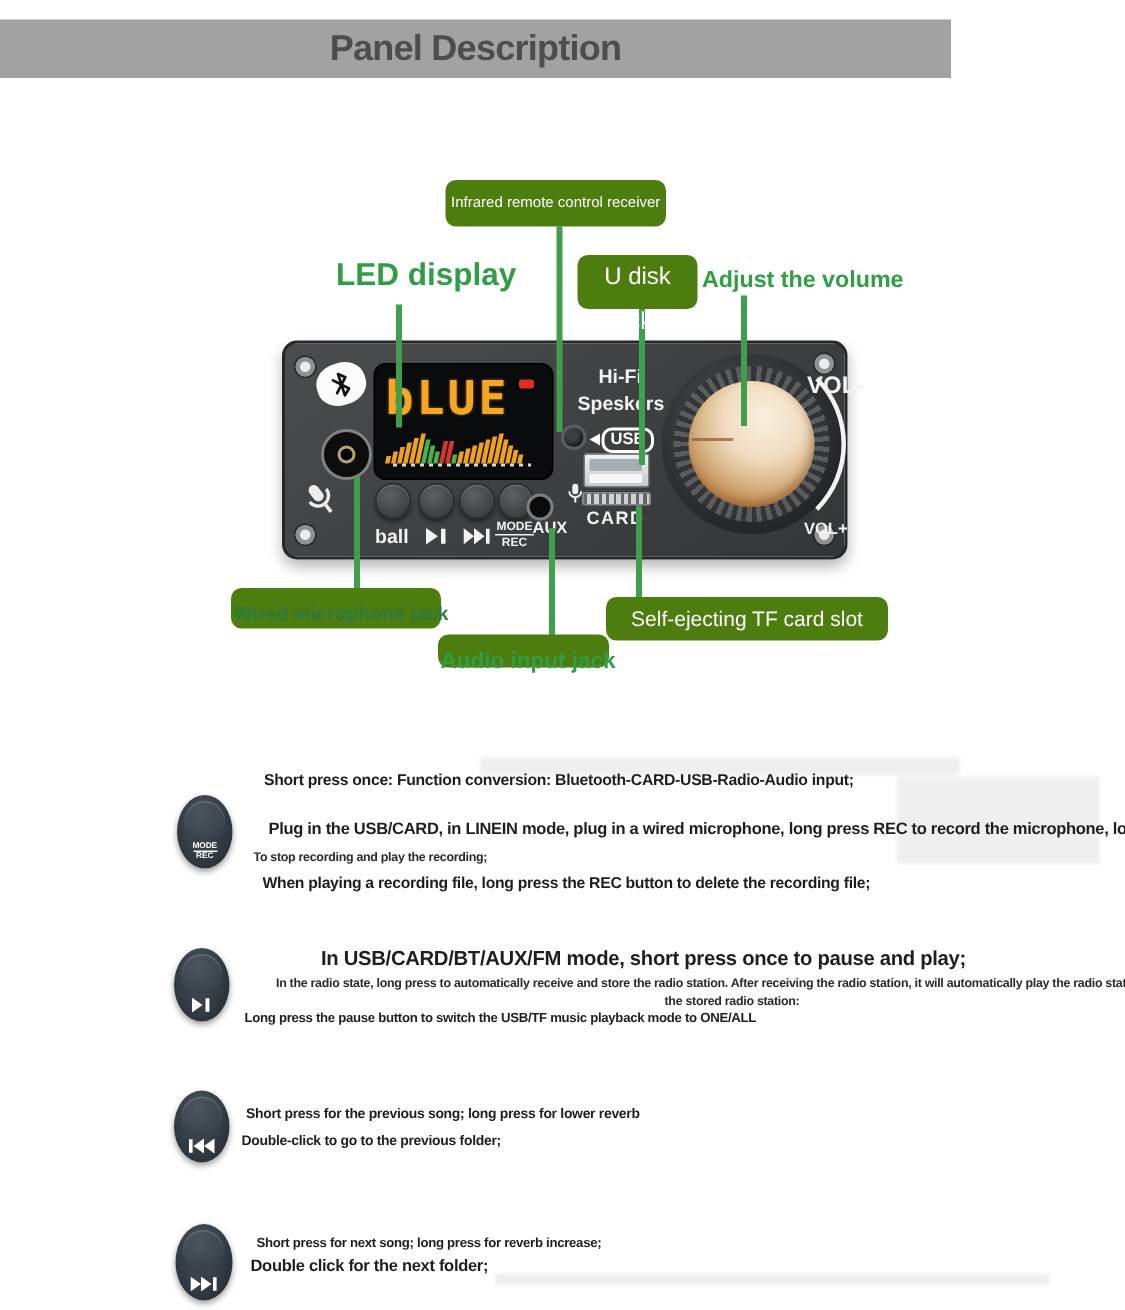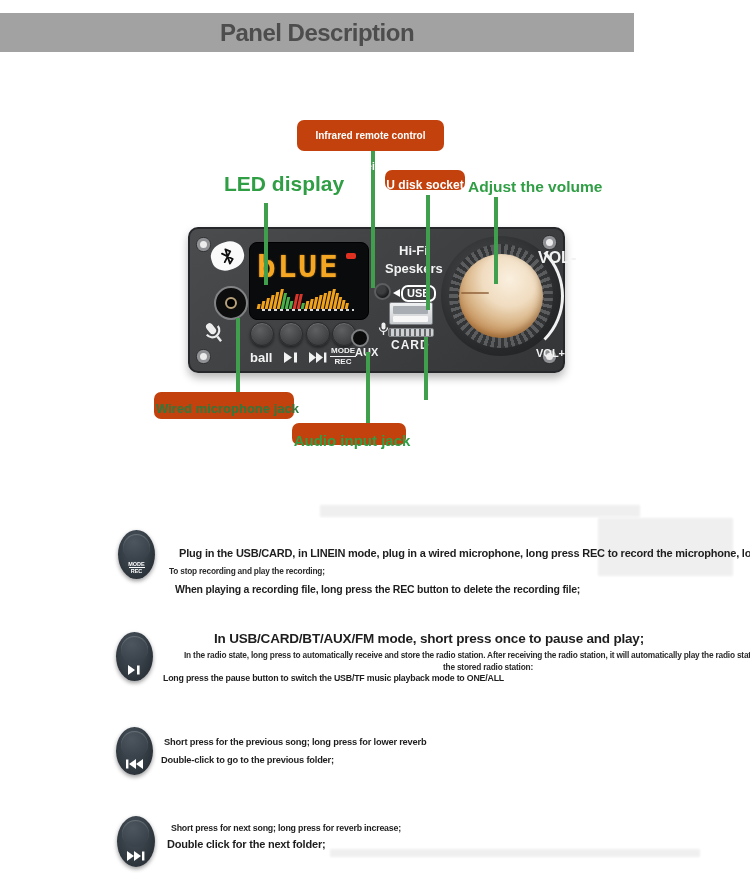--- a/index.html
+++ b/index.html
@@ -7,21 +7,21 @@
         font-family:"Liberation Sans",sans-serif;}
   .abs{position:absolute;}
 
   
   .banner{left:0;top:13px;width:634px;height:39px;background:#a2a2a2;}
   .banner-title{width:100%;text-align:center;line-height:39px;font-size:24px;font-weight:700;
                 color:#4d4d4d;letter-spacing:-0.5px;}
 
   
   .gline{width:4px;background:#3f9f4d;}
-  .gbox{background:#c2410c;border-radius:7px;color:#fff;font-weight:700;text-align:center;}
+  .gbox{background:#4d7c0f;border-radius:7px;color:#fff;font-weight:400;text-align:center;}
   .gtext{color:#2f9e44;font-weight:700;white-space:nowrap;}
 
   
   .board{left:188px;top:227px;width:377px;height:146px;border-radius:10px;
          background:linear-gradient(145deg,#4a4c4e 0%,#3d3f41 55%,#333537 100%);
          border:2px solid #26272a;box-sizing:border-box;box-shadow:0 5px 9px rgba(0,0,0,.28);}
   .screw{width:13px;height:13px;border-radius:50%;background:#ececec;
          box-shadow:inset 0 0 0 3px #8f9194;border:1px solid #232426;}
   .bt-badge{left:211px;top:242px;width:33px;height:28px;background:#fafafa;border-radius:45%;
             transform:rotate(-18deg);display:flex;align-items:center;justify-content:center;}
@@ -223,38 +223,40 @@
   <div class="abs gline" style="left:264px;top:203px;height:82px;"></div>
   <div class="abs gline" style="left:371px;top:151px;height:137px;"></div>
   <div class="abs gline" style="left:426px;top:195px;height:115px;"></div>
   <div class="abs gline" style="left:494px;top:197px;height:87px;"></div>
   <div class="abs gline" style="left:236px;top:318px;height:76px;"></div>
   <div class="abs gline" style="left:366px;top:352px;height:74px;"></div>
   <div class="abs gline" style="left:424px;top:337px;height:63px;"></div>
 
   <div class="abs gbox" style="left:297px;top:120px;width:147px;height:31px;font-size:10px;line-height:31px;">Infrared remote control receiver</div>
   <div class="abs gtext" style="left:224px;top:172px;font-size:21px;">LED display</div>
-  <div class="abs gbox" style="left:385px;top:170px;width:80px;height:20px;font-size:12px;line-height:30px;">U disk socket</div>
+  <div class="abs gbox" style="left:385px;top:170px;width:80px;height:36px;font-size:16px;line-height:30px;">U disk socket</div>
   <div class="abs gtext" style="left:468px;top:178px;font-size:15.5px;">Adjust the volume</div>
 
   <div class="abs gbox" style="left:154px;top:392px;width:140px;height:27px;"></div>
   <div class="abs gtext" style="left:155px;top:401px;width:145px;font-size:13px;color:#2c7a3d;text-align:center;">Wired microphone jack</div>
 
+  <div class="abs gbox" style="left:404px;top:398px;width:188px;height:29px;font-size:14px;line-height:29px;">Self-ejecting TF card slot</div>
 
   <div class="abs gbox" style="left:292px;top:423px;width:114px;height:22px;"></div>
   <div class="abs gtext" style="left:292px;top:432px;width:120px;font-size:15px;text-align:center;">Audio input jack</div>
 
   <div class="abs key" style="left:118px;top:530px;width:37px;height:49px;">
     <div class="key-face"></div>
     <div class="key-label">
       <span>MODE</span>
       <span class="rule"></span>
       <span>REC</span>
     </div>
   </div>
+  <div class="abs t t-md" style="left:176px;top:514px;">Short press once: Function conversion: Bluetooth-CARD-USB-Radio-Audio input;</div>
   <div class="abs t t-md2" style="left:179px;top:547px;">Plug in the USB/CARD, in LINEIN mode, plug in a wired microphone, long press REC to record the microphone, long press REC again</div>
   <div class="abs t t-sm" style="left:169px;top:566px;">To stop recording and play the recording;</div>
   <div class="abs t t-md" style="left:175px;top:583px;">When playing a recording file, long press the REC button to delete the recording file;</div>
 
   <div class="abs key" style="left:116px;top:632px;width:37px;height:49px;">
     <div class="key-face"></div>
     <div class="key-glyph">
       <svg width="14" height="10" viewBox="0 0 14 10">
           <polygon points="0,0 7,5 0,10" fill="#fff"></polygon>
           <rect x="9" y="0.5" width="2.6" height="9" fill="#fff"></rect>

